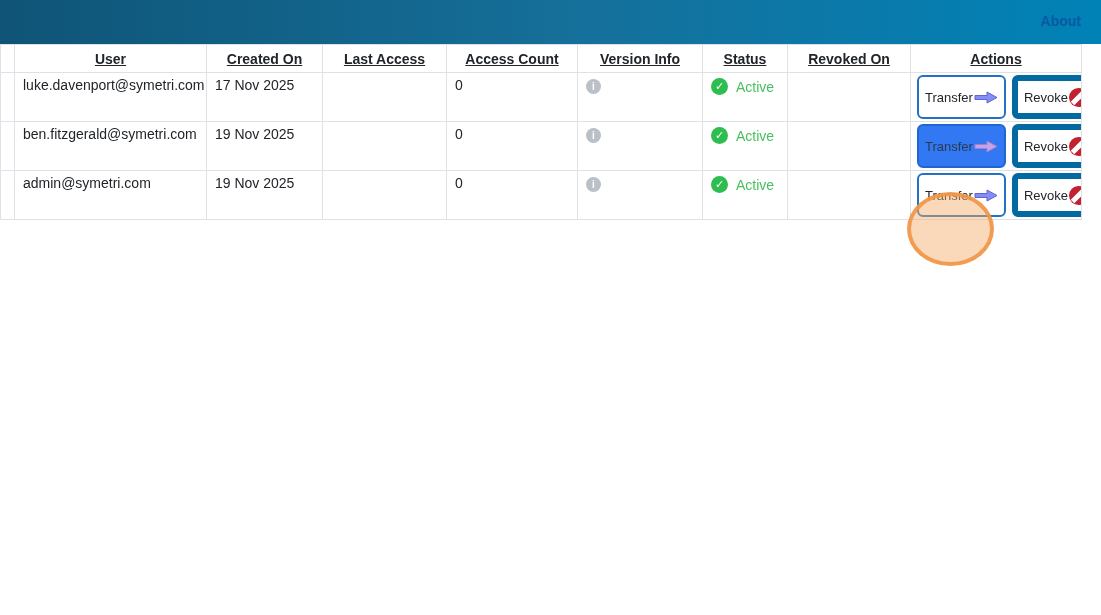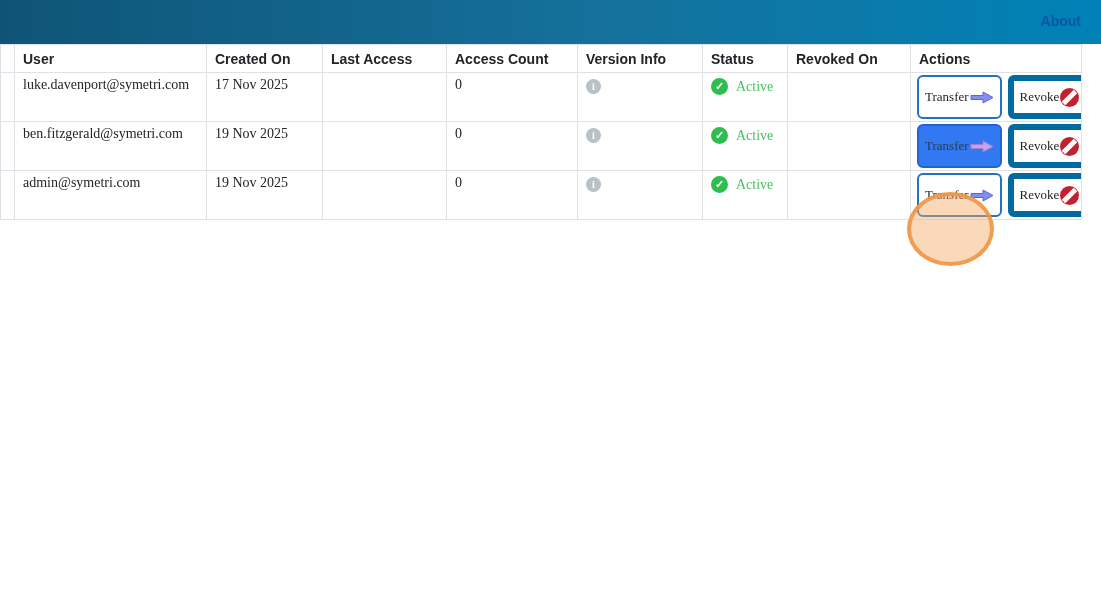--- a/index.html
+++ b/index.html
@@ -36,23 +36,23 @@
     width: 1081px;
   }
   table.licences th, table.licences td {
     border: 1px solid #dee2e6;
     font-size: 14px;
     padding: 4px 8px;
     overflow: hidden; white-space: nowrap;
   }
   table.licences thead tr { height: 28px; }
   table.licences thead th {
-    text-align: left; font-weight: 700; vertical-align: middle;
-  }
-  table.licences tbody tr { height: 48px; font-family: Liberation Serif, serif; }
+    text-align: center; font-weight: 700; vertical-align: middle; text-decoration: underline;
+  }
+  table.licences tbody tr { height: 48px; }
   table.licences tbody td { vertical-align: top; }
 
   
   .info-icon {
     display: inline-block; width: 15px; height: 15px; border-radius: 50%;
     background: #b9c0c7; color: #ffffff;
     font-size: 10px; font-weight: 700; line-height: 15px; text-align: center;
     cursor: pointer; margin-top: 2px;
   }
 

